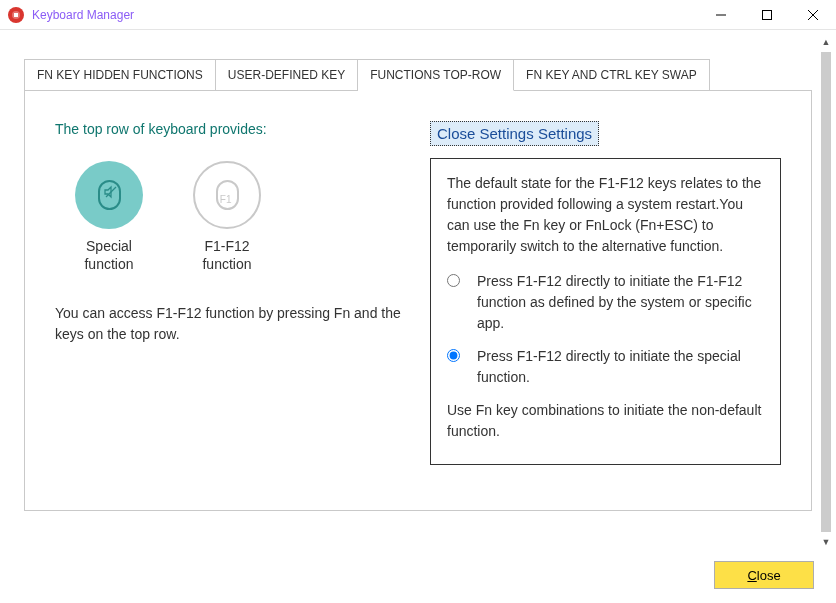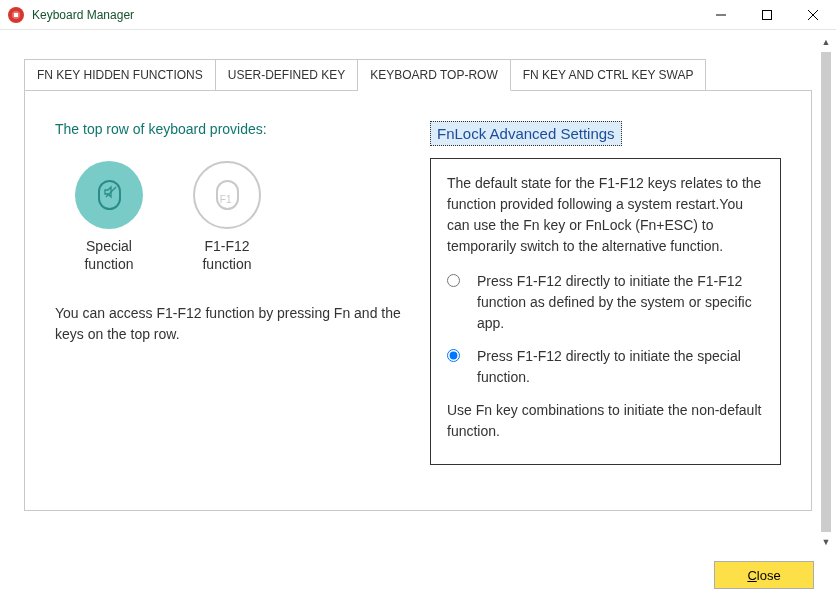--- a/index.html
+++ b/index.html
@@ -21,21 +21,21 @@
       border-bottom: 1px solid #e5e5e5;
     }
     .titlebar .app-icon {
       width: 16px; height: 16px;
       background: #d9362f;
       border-radius: 50%;
       margin-right: 8px;
       display: flex; align-items: center; justify-content: center;
     }
     .titlebar .app-icon svg { width: 10px; height: 10px; }
-    .titlebar .title { font-size: 12px; color: #14532d; }
+    .titlebar .title { font-size: 12px; color: #8b5cf6; }
     .titlebar .window-controls {
       margin-left: auto;
       display: flex;
     }
     .win-btn {
       width: 46px; height: 30px;
       display: flex; align-items: center; justify-content: center;
       color: #000;
     }
     .content-area {
@@ -195,21 +195,21 @@
     </div>
   </div>
 </div>
 
 <div class="content-area">
 
   <div class="tabs-wrap">
     <div class="tabs">
       <div class="tab">FN KEY HIDDEN FUNCTIONS</div>
       <div class="tab">USER-DEFINED KEY</div>
-      <div class="tab active">KEYBOARD TOP-ROW</div>
+      <div class="tab active">FUNCTIONS TOP-ROW</div>
       <div class="tab">FN KEY AND CTRL KEY SWAP</div>
     </div>
 
     <div class="tab-panel">
       <div class="panel-flex">
 
         <div class="left-col">
           <div class="intro">The top row of keyboard provides:</div>
 
           <div class="options-row">
@@ -239,21 +239,21 @@
                 <span>F1-F12</span><br>
                 <span>function</span>
               </div>
             </div>
           </div>
 
           <div class="note">You can access F1-F12 function by pressing Fn and the keys on the top row.</div>
         </div>
 
         <div class="right-col">
-          <span class="adv-link">FnLock Advanced Settings</span>
+          <span class="adv-link">Close Settings Settings</span>
 
           <div class="adv-box">
             <p>The default state for the F1-F12 keys relates to the function provided following a system restart.You can use the Fn key or FnLock (Fn+ESC) to temporarily switch to the alternative function.</p>
 
             <div class="radio-row">
               <input type="radio" name="defaultfn" style="">
               <span>Press F1-F12 directly to initiate the F1-F12 function as defined by the system or specific app.</span>
             </div>
             <div class="radio-row">
               <input type="radio" name="defaultfn" checked="" style="">

